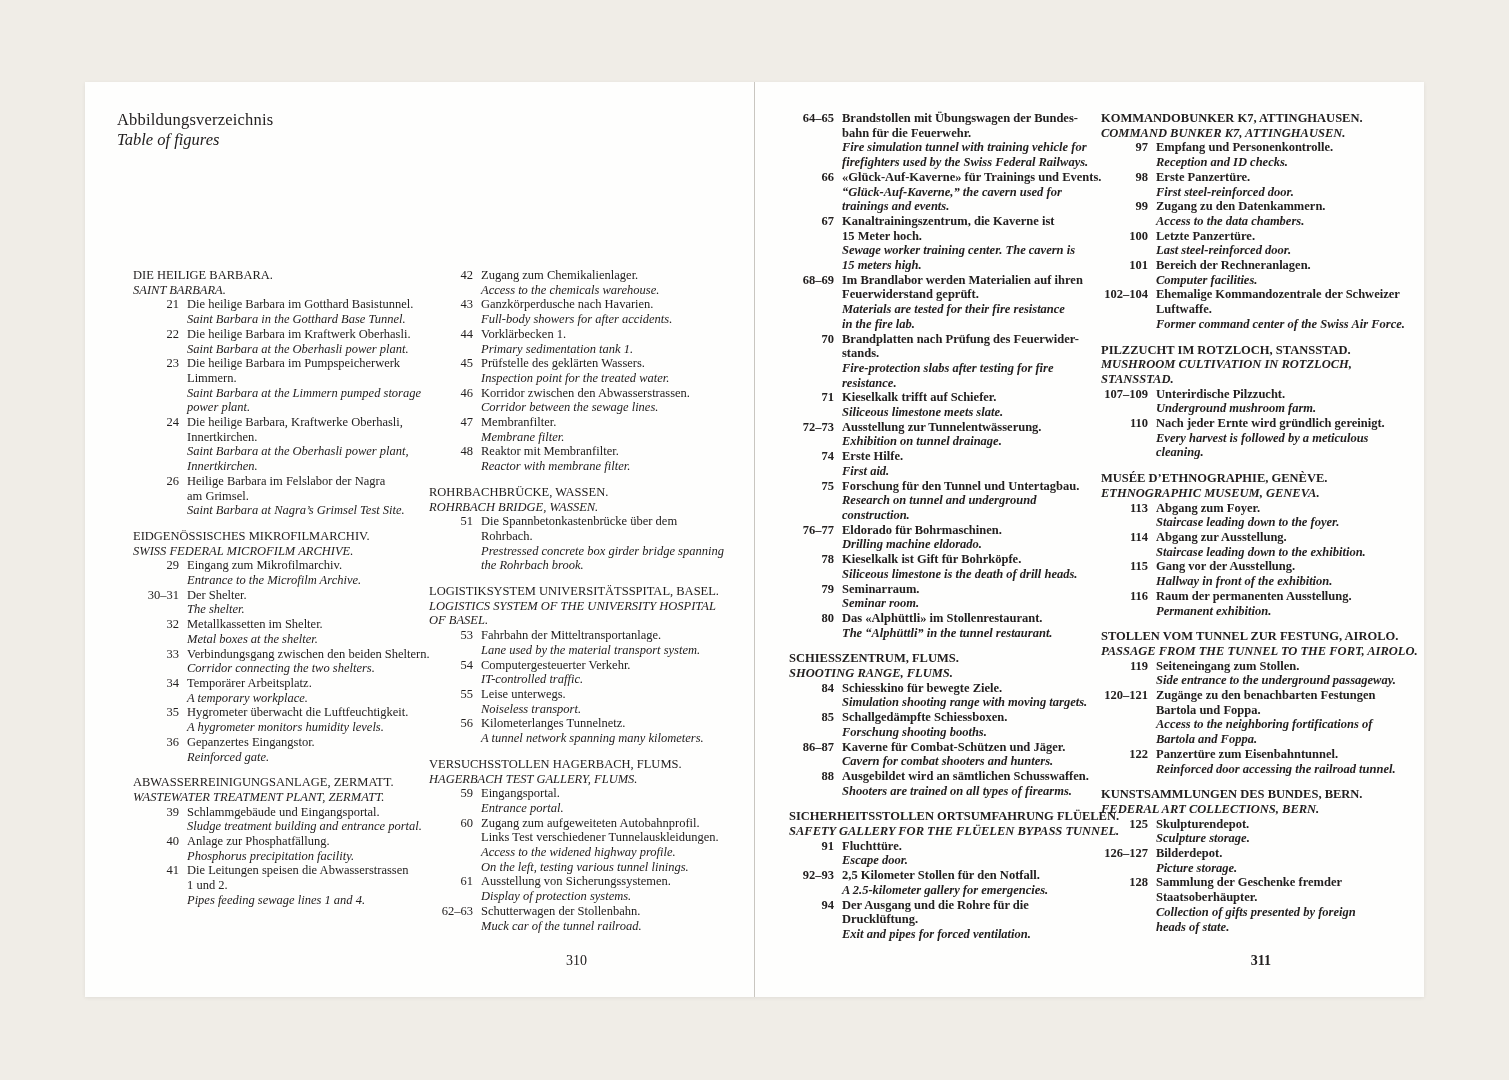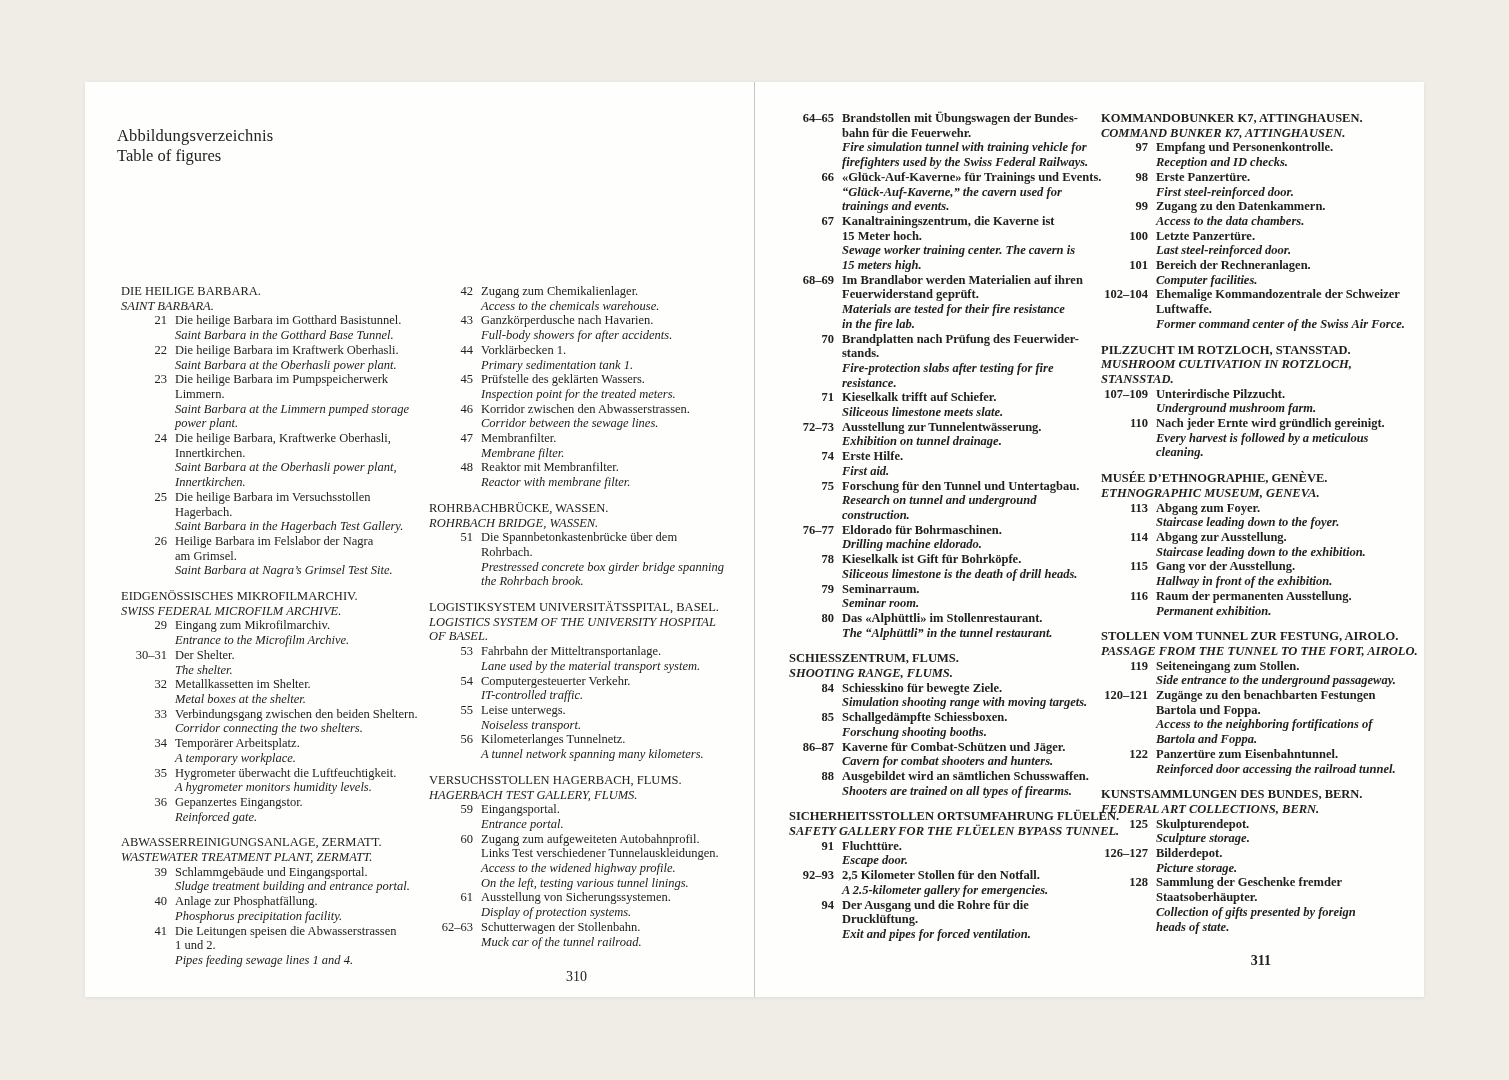--- a/index.html
+++ b/index.html
@@ -10,29 +10,29 @@
     color:#232020;
     position:relative;
     overflow:hidden;
   }
   .spread{
     position:absolute;left:85px;top:82px;width:1339px;height:915px;
     background:#fefefd;
     box-shadow:0 1px 4px rgba(0,0,0,0.07);
   }
   .page{position:absolute;top:0;height:915px;}
-  .page-left{left:0;width:669px;margin-top:16px;}
+  .page-left{left:0;width:669px;}
   .page-right{left:670px;width:669px;font-weight:bold;}
   .gutter{
     position:absolute;left:669px;top:0;width:1px;height:915px;
     background:#c9c6c0;
   }
   .header{position:absolute;left:32px;top:28px;}
   .title-de{font-size:16.5px;line-height:20px;letter-spacing:0.2px;}
-  .title-en{font-size:16.5px;line-height:20px;}
+  .title-en{font-size:16.5px;line-height:20px;font-style:italic;}
   .col{position:absolute;}
   .section + .section{margin-top:11px;}
   .hde,.hen,.lde,.len{font-size:12.5px;line-height:14.7px;white-space:nowrap;}
   .hen{font-style:italic;}
   .len{font-style:italic;}
   .entry{display:flex;}
   .num{
     flex:0 0 auto;text-align:right;
     font-size:12.5px;line-height:14.7px;white-space:nowrap;
   }
@@ -49,21 +49,21 @@
 </head>
 <body>
 
 <div class="spread">
 
   <div class="page page-left">
     <div class="header">
       <div class="title-de">Abbildungsverzeichnis</div>
       <div class="title-en">Table of figures</div>
     </div>
-    <div class="col" data-col="page_left.0" style="left:36px;top:186px;width:315px;">
+    <div class="col" data-col="page_left.0" style="left:48px;top:186px;width:315px;">
         <div class="section">
           <div class="hde">DIE HEILIGE BARBARA.</div>
           <div class="hen">SAINT BARBARA.</div>
           <div class="entry">
             <div class="num">21</div>
             <div class="etxt">
               <div class="lde">Die heilige Barbara im Gotthard Basistunnel.</div>
               <div class="len">Saint Barbara in the Gotthard Base Tunnel.</div>
             </div>
           </div>
@@ -86,28 +86,20 @@
           <div class="entry">
             <div class="num">24</div>
             <div class="etxt">
               <div class="lde">Die heilige Barbara, Kraftwerke Oberhasli,</div>
               <div class="lde">Innertkirchen.</div>
               <div class="len">Saint Barbara at the Oberhasli power plant,</div>
               <div class="len">Innertkirchen.</div>
             </div>
           </div>
           <div class="entry">
-            <div class="num">25</div>
-            <div class="etxt">
-              <div class="lde">Die heilige Barbara im Versuchsstollen</div>
-              <div class="lde">Hagerbach.</div>
-              <div class="len">Saint Barbara in the Hagerbach Test Gallery.</div>
-            </div>
-          </div>
-          <div class="entry">
             <div class="num">26</div>
             <div class="etxt">
               <div class="lde">Heilige Barbara im Felslabor der Nagra</div>
               <div class="lde">am Grimsel.</div>
               <div class="len">Saint Barbara at Nagra’s Grimsel Test Site.</div>
             </div>
           </div>
         </div>
         <div class="section">
           <div class="hde">EIDGENÖSSISCHES MIKROFILMARCHIV.</div>
@@ -209,21 +201,21 @@
             <div class="num">44</div>
             <div class="etxt">
               <div class="lde">Vorklärbecken 1.</div>
               <div class="len">Primary sedimentation tank 1.</div>
             </div>
           </div>
           <div class="entry">
             <div class="num">45</div>
             <div class="etxt">
               <div class="lde">Prüfstelle des geklärten Wassers.</div>
-              <div class="len">Inspection point for the treated meters.</div>
+              <div class="len">Inspection point for the treated water.</div>
             </div>
           </div>
           <div class="entry">
             <div class="num">46</div>
             <div class="etxt">
               <div class="lde">Korridor zwischen den Abwasserstrassen.</div>
               <div class="len">Corridor between the sewage lines.</div>
             </div>
           </div>
           <div class="entry">

